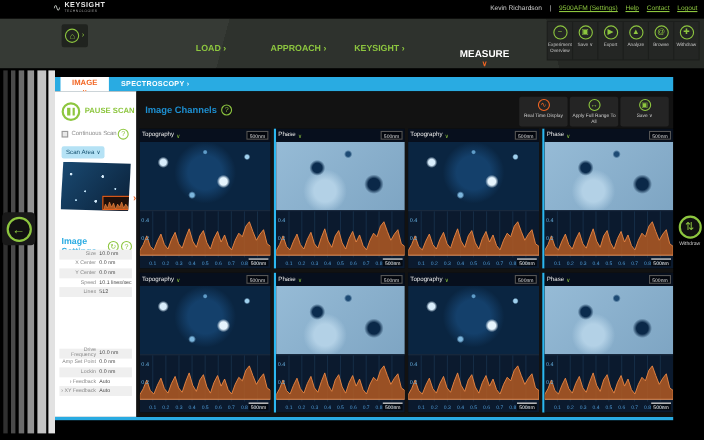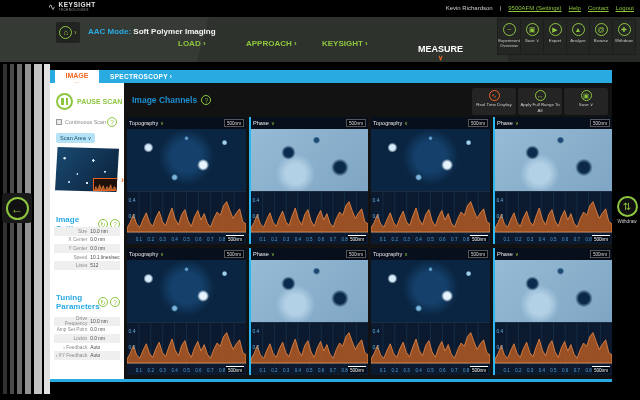--- a/index.html
+++ b/index.html
@@ -163,24 +163,20 @@
         <div class="logo-sub">TECHNOLOGIES</div>
       </span>
     </div>
   </div>
 
   <div class="header">
     <div class="home-btn">
       <span class="home-circle">⌂</span>
       <span class="home-chev">›</span>
     </div>
-    <div class="mode-title">
-      <span class="mode-label">AAC Mode:</span>
-      <span class="mode-value">Soft Polymer Imaging</span>
-    </div>
     <div id="nav">
         <div class="nav-item" style="left: 178px;">LOAD ›</div>
         <div class="nav-item" style="left: 246px;">APPROACH ›</div>
         <div class="nav-item" style="left: 322px;">KEYSIGHT ›</div>
         <div class="nav-item active" style="left: 418px;">MEASURE<div class="nav-caret">∨</div></div>
       </div>
     <div class="userrow" id="userrow">
         <span>Kevin Richardson</span>
         <span>|</span>
         <span class="link">9500AFM (Settings)</span>
@@ -279,27 +275,20 @@
         <div class="frow">
           <div class="flabel">Speed</div>
           <div class="fvalue">10.1 lines/sec</div>
         </div>
         <div class="frow">
           <div class="flabel">Lines</div>
           <div class="fvalue">512</div>
         </div>
       </div>
 
-    <div class="section-head" style="top:210px;">
-      <div class="section-title">Tuning Parameters</div>
-      <div class="section-icons">
-        <span class="q-circle">↻</span>
-        <span class="q-circle">?</span>
-      </div>
-    </div>
     <div class="fields" id="fields-tuning" style="top:234px;">
         <div class="frow">
           <div class="flabel">Drive Frequency</div>
           <div class="fvalue">10.0 nm</div>
         </div>
         <div class="frow">
           <div class="flabel">Amp Set Point</div>
           <div class="fvalue">0.0 nm</div>
         </div>
         <div class="frow">

